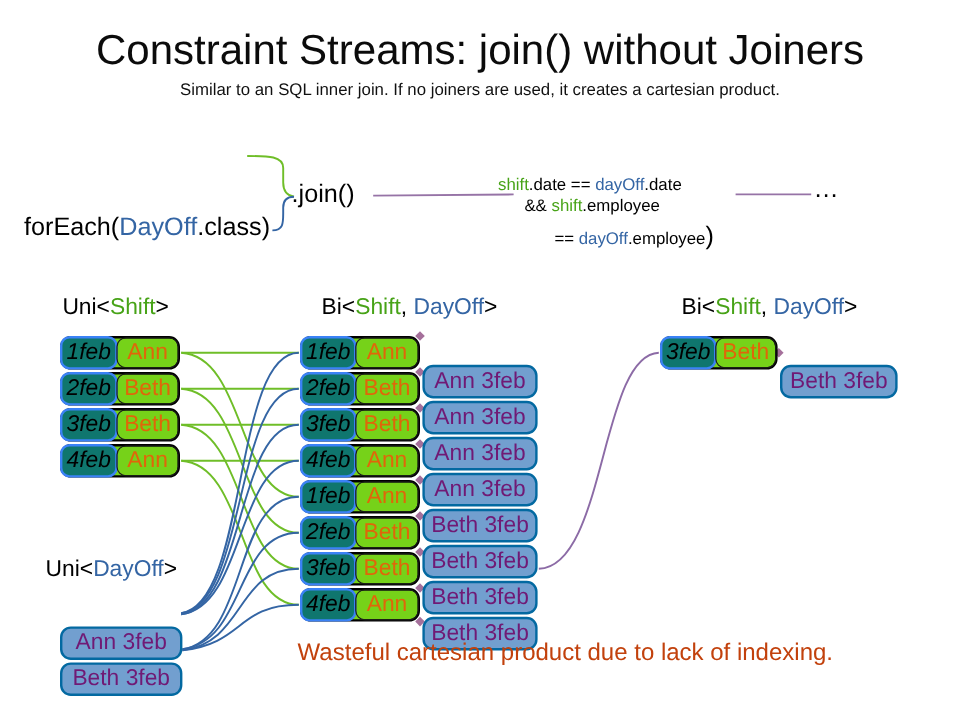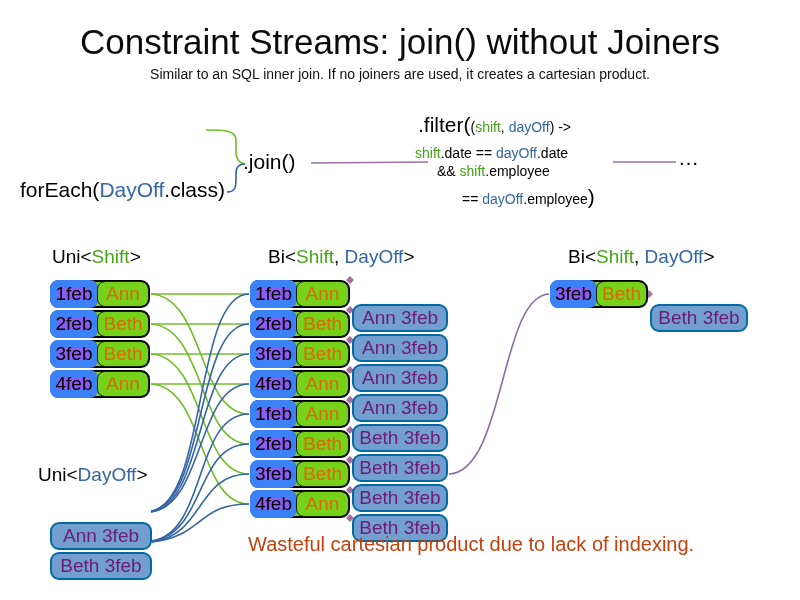--- a/index.html
+++ b/index.html
@@ -12,22 +12,22 @@
   .code{font-size:21px;}
   .code-sm{font-size:14px;}
   .g{color:#47a317;}
   .b{color:#3465a4;}
   .o{color:#e0660a;}
   .tlabel{font-size:19px;}
   .warn{font-size:20px;line-height:25px;color:#c2410c;white-space:nowrap;}
   .grow{display:flex;align-items:stretch;background:#76d219;border:2px solid #000;
         border-radius:9px;height:28px;box-sizing:border-box;}
   .dcell{display:flex;align-items:center;justify-content:center;
-         border:8px solid #3b82f6;border-radius:8px;margin:-2px 0 -2px -2px;
-         box-sizing:border-box;height:28px;font-size:19px;color:#000;background:#8b5cf6;}
+         border:2px solid #3b82f6;border-radius:8px;margin:-2px 0 -2px -2px;
+         box-sizing:border-box;height:28px;font-size:19px;color:#000;background:#0f766e;font-style:italic;}
   .ncell{flex:1;display:flex;align-items:center;justify-content:center;
          border:1px solid #1a1a1a;border-radius:8px;margin:-1px;box-sizing:border-box;
          font-size:19px;}
   .bcell{position:absolute;display:flex;align-items:center;justify-content:center;
          background:#729fcf;border:2px solid #0369a1;border-radius:9px;height:28px;
          box-sizing:border-box;font-size:19px;color:#701a75;white-space:nowrap;margin-top:24px;}
 </style>
 </head>
 <body>
 
@@ -76,21 +76,20 @@
       <polygon points="649,290 653,294 649,298 645,294"></polygon>
     </g>
   </svg>
 
   <div class="abs subtitle" style="top:66px;left:0;">Similar to an SQL inner join. If no joiners are used, it creates a cartesian product.</div>
   <div class="abs title" style="top:22px;left:0;">Constraint Streams: join() without Joiners</div>
 
   <div class="abs code" style="left:20px;top:178px;"><span>forEach(</span><span class="b">DayOff</span><span>.class)</span></div>
   <div class="abs code" style="left:243px;top:150px;">.join()</div>
 
-  <div class="abs code" style="left:418px;top:113px;"><span>.filter(</span><span class="code-sm">(</span><span class="code-sm g">shift</span><span class="code-sm">, </span><span class="code-sm b">dayOff</span><span class="code-sm">) -&gt;</span></div>
   <div class="abs code-sm" style="left:415px;top:145px;"><span class="g">shift</span><span>.date == </span><span class="b">dayOff</span><span>.date</span></div>
   <div class="abs code-sm" style="left:437px;top:163px;"><span>&amp;&amp; </span><span class="g">shift</span><span>.employee</span></div>
   <div class="abs code-sm" style="left:462px;top:185px;"><span>== </span><span class="b">dayOff</span><span>.employee</span><span class="code">)</span></div>
   <div class="abs code" style="left:678px;top:146px;">…</div>
 
   <div class="abs tlabel" style="left:52px;top:246px;"><span>Uni&lt;</span><span class="g">Shift</span><span>&gt;</span></div>
   <div class="abs tlabel" style="left:268px;top:246px;"><span>Bi&lt;</span><span class="g">Shift</span><span>, </span><span class="b">DayOff</span><span>&gt;</span></div>
   <div class="abs tlabel" style="left:568px;top:246px;"><span>Bi&lt;</span><span class="g">Shift</span><span>, </span><span class="b">DayOff</span><span>&gt;</span></div>
   <div class="abs tlabel" style="left:38px;top:464px;"><span>Uni&lt;</span><span class="b">DayOff</span><span>&gt;</span></div>
 

